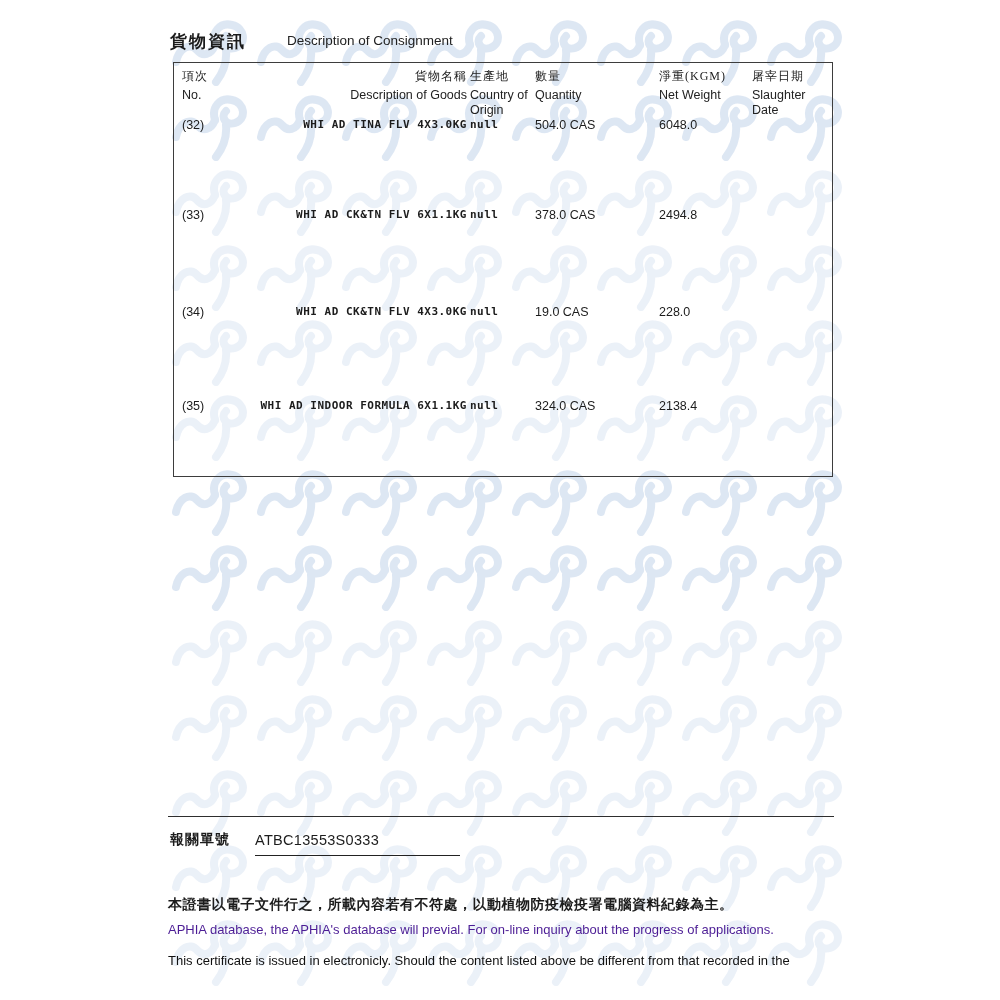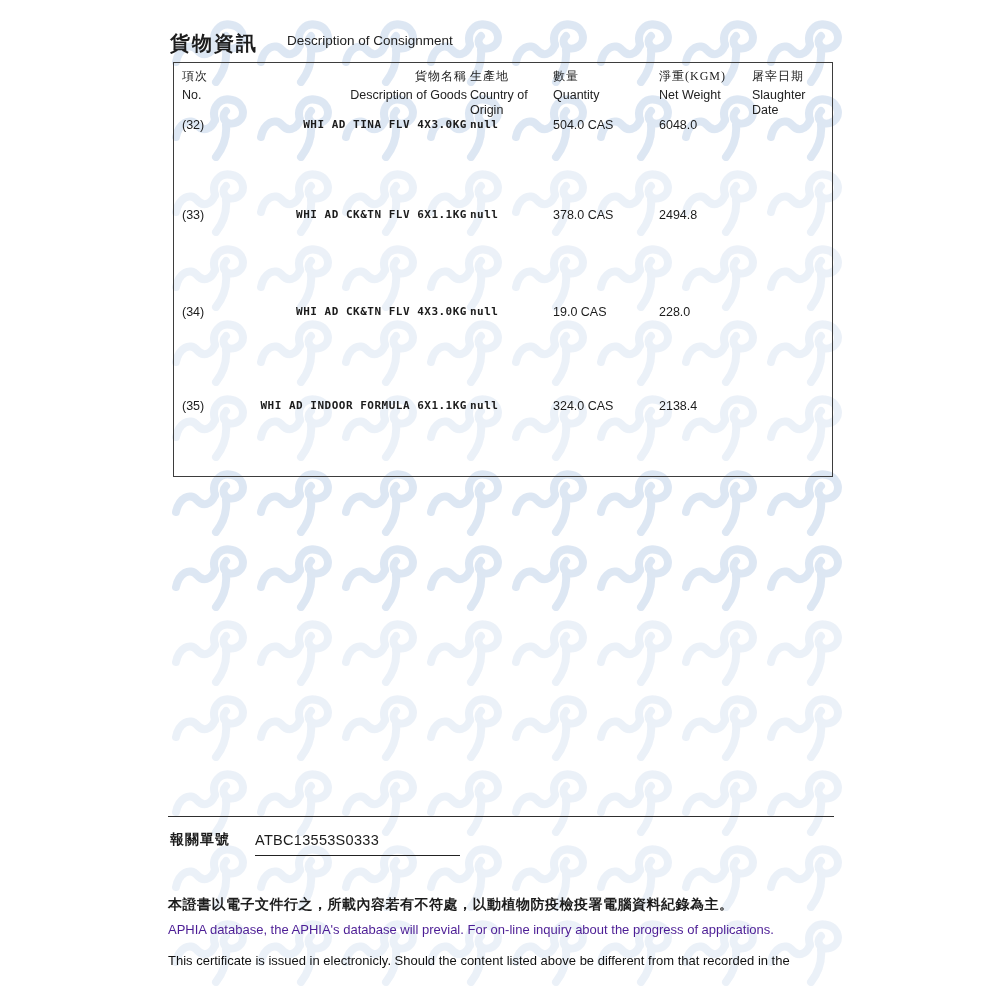--- a/index.html
+++ b/index.html
@@ -8,29 +8,29 @@
 
   
   #wm-layer { position: absolute; left: 0; top: 0; width: 1000px; height: 1000px; z-index: 0; pointer-events: none; }
 
   
   #content { position: absolute; left: 0; top: 0; width: 1000px; height: 1000px; z-index: 1; }
 
   .cjk { font-family: "Liberation Serif", "DejaVu Serif", serif; }
   .mono { font-family: "DejaVu Sans Mono", "Liberation Mono", monospace; }
 
-  .title-zh { position: absolute; left: 170px; top: 30px; font-size: 20px; font-weight: bold; letter-spacing: 2px; }
+  .title-zh { position: absolute; left: 170px; top: 30px; font-size: 17px; font-weight: bold; letter-spacing: 2px; }
   .title-en { position: absolute; left: 287px; top: 33px; font-size: 13.5px; color: #222; }
 
   .doc-table { position: absolute; left: 173px; top: 62px; width: 660px; height: 415px; border: 1.5px solid #3d3d3d; background: transparent; }
 
   .col-no       { left: 8px;   width: 32px; }
   .col-goods    { left: 43px;  width: 250px; text-align: right; }
   .col-origin   { left: 296px; width: 80px; }
-  .col-qty      { left: 379px; width: 100px; }
+  .col-qty      { left: 361px; width: 100px; }
   .col-weight   { left: 485px; width: 92px; }
   .col-slaughter{ left: 578px; width: 74px; }
 
   .thead { position: absolute; left: 0; top: 0; width: 100%; }
   .th { position: absolute; top: 0; }
   .th .zh { display: block; font-size: 12px; letter-spacing: 1px; margin-top: 5px; }
   .th .en { display: block; font-size: 12.5px; margin-top: 3px; line-height: 15px; color: #222; }
 
   .trow { position: absolute; left: 0; width: 100%; height: 20px; }
   .td { position: absolute; top: 0; font-size: 12.5px; white-space: nowrap; }

